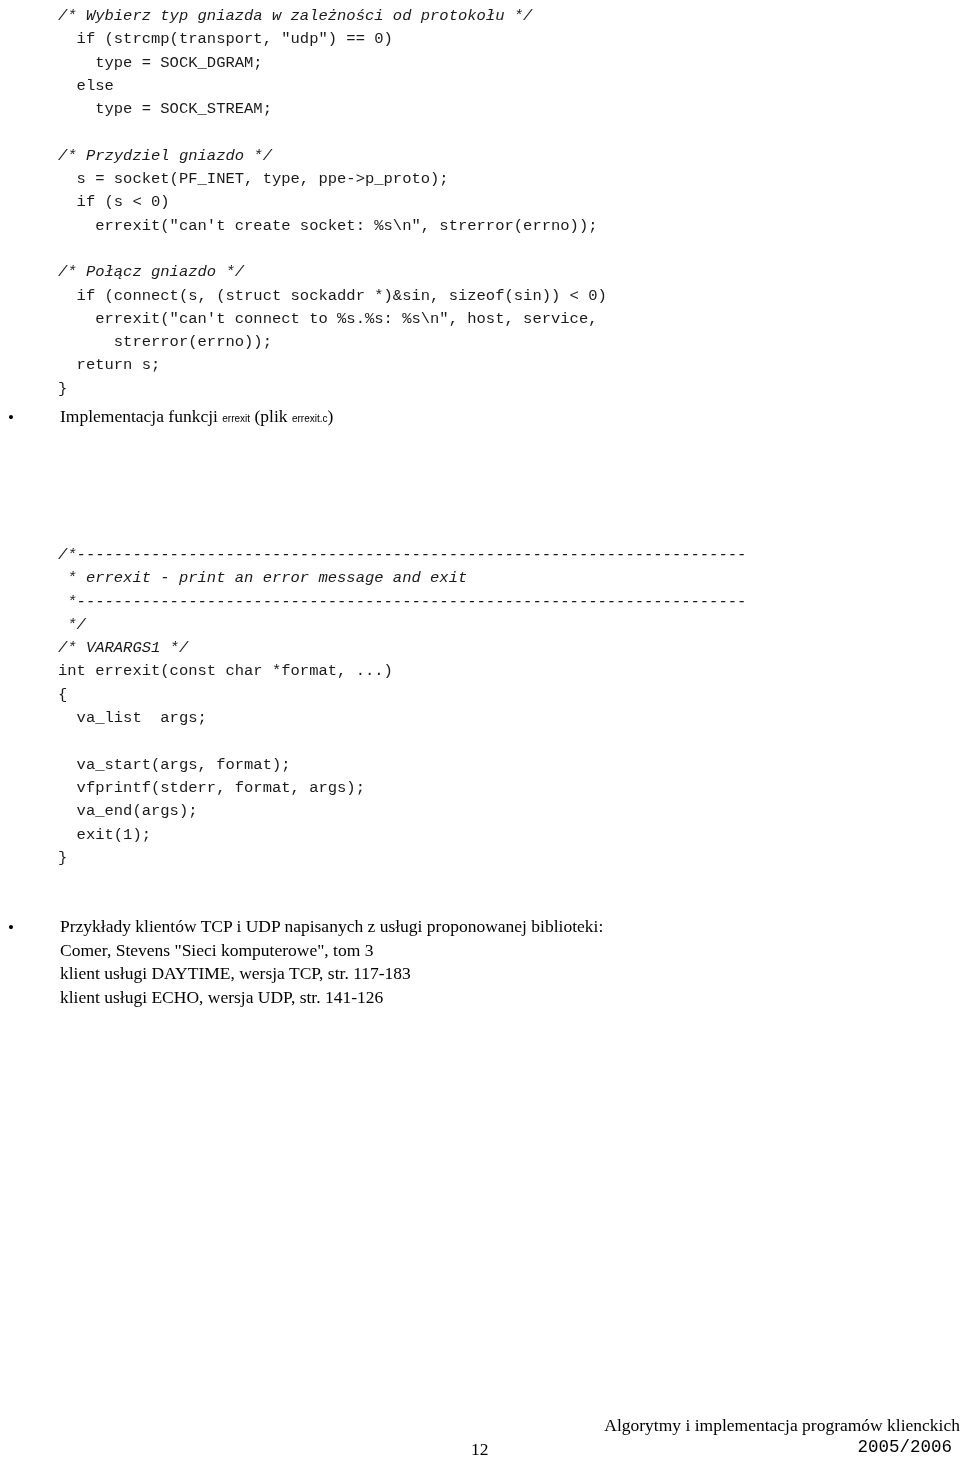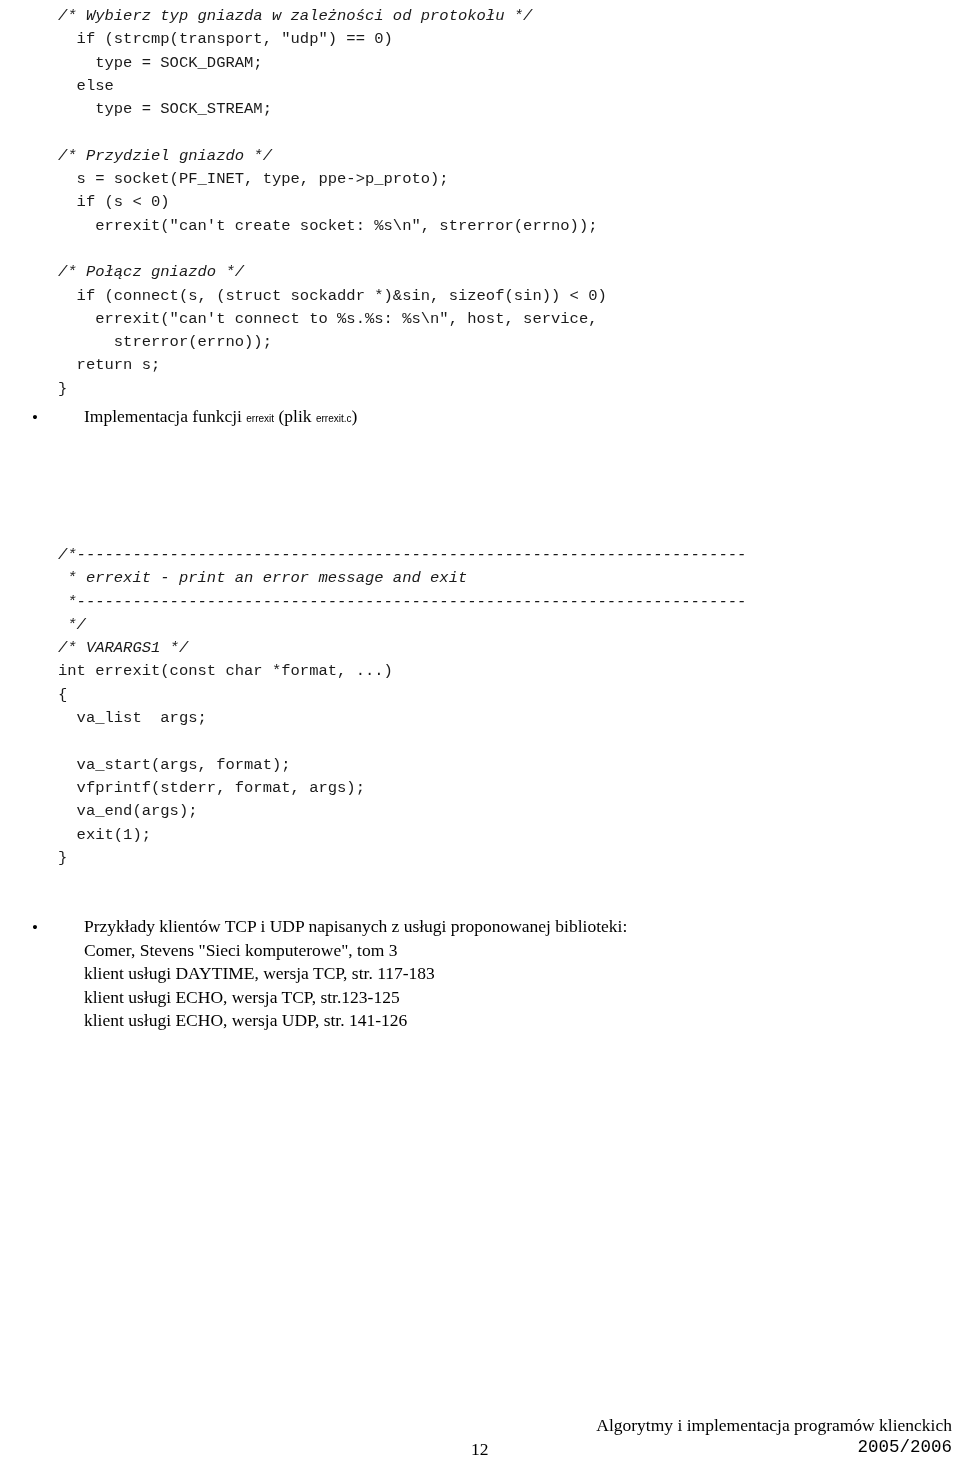--- a/index.html
+++ b/index.html
@@ -15,21 +15,20 @@
     font-family: "Liberation Serif", serif;
     color: #000000;
     overflow: hidden;
   }
 
   .page {
     position: relative;
     width: 960px;
     height: 1473px;
     box-sizing: border-box;
-    padding-left: 24px;
   }
 
   
   .code {
     font-family: "Liberation Mono", "DejaVu Sans Mono", monospace;
     font-size: 15.5px;
     line-height: 23.3px;
     white-space: pre;
     letter-spacing: 0px;
     color: #1a1a1a;
@@ -110,21 +109,21 @@
     line-height: 22px;
   }
   #footer-page-number {
     position: absolute;
     left: 471px;
     top: 0px;
     margin-top: 24px;
   }
   #footer-title {
     position: absolute;
-    right: 8px;
+    right: 0;
     top: 0px;
     text-align: right;
     white-space: nowrap;
   }
   #footer-year {
     position: absolute;
     right: 8px;
     top: 22px;
     text-align: right;
     white-space: nowrap;
@@ -147,21 +146,20 @@
 
 
   <div id="code-block-errexit" class="code"><div class="cmt">/*------------------------------------------------------------------------</div><div class="cmt"> * errexit - print an error message and exit</div><div class="cmt"> *------------------------------------------------------------------------</div><div class="cmt"> */</div><div class="cmt">/* VARARGS1 */</div><div>int errexit(const char *format, ...)</div><div>{</div><div>  va_list  args;</div><div>&nbsp;</div><div>  va_start(args, format);</div><div>  vfprintf(stderr, format, args);</div><div>  va_end(args);</div><div>  exit(1);</div><div>}</div></div>
 
   <div class="bullet-row" id="bullet-przyklady">
     <span class="bullet-dot"></span>
     <span class="bullet-body">
         <div>Przykłady klientów TCP i UDP napisanych z usługi proponowanej biblioteki:</div>
         <div>Comer, Stevens "Sieci komputerowe", tom 3</div>
         <div>klient usługi DAYTIME, wersja TCP, str. 117-183</div>
-        <div>klient usługi ECHO, wersja TCP, str.123-125</div>
         <div>klient usługi ECHO, wersja UDP, str. 141-126</div>
       </span>
   </div>
 
   <div id="page-footer">
     <span id="footer-page-number">12</span>
     <span id="footer-title">Algorytmy i implementacja programów klienckich</span>
     <span id="footer-year">2005/2006</span>
   </div>
 

